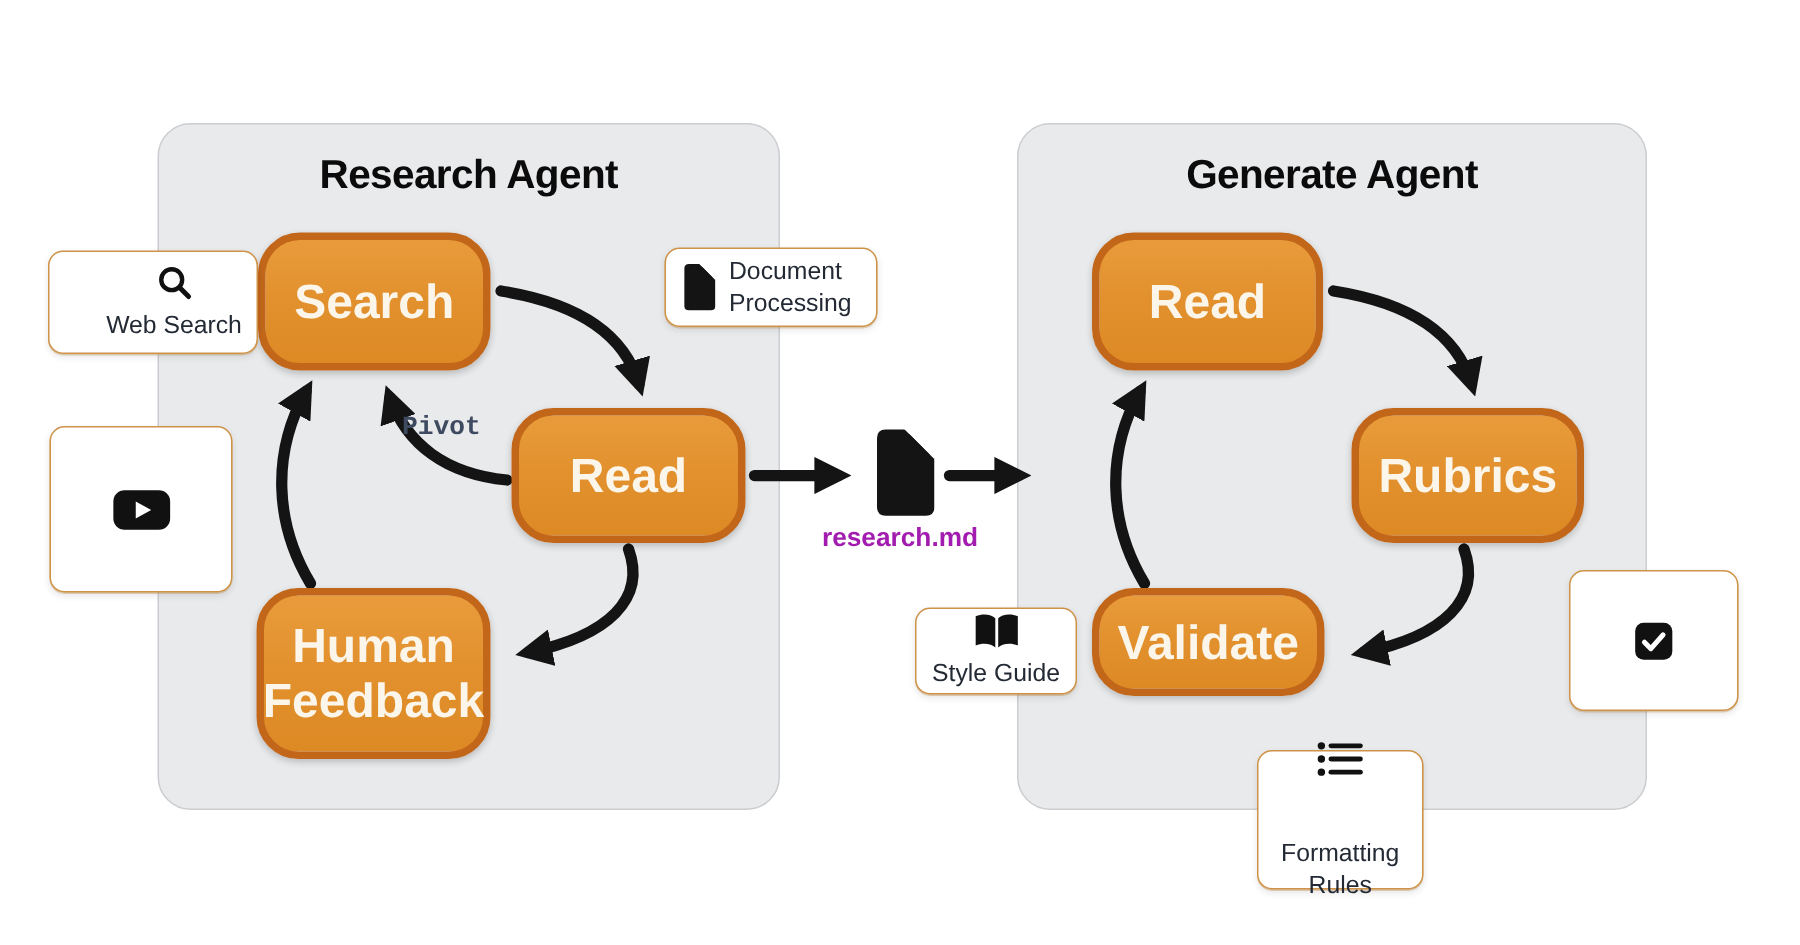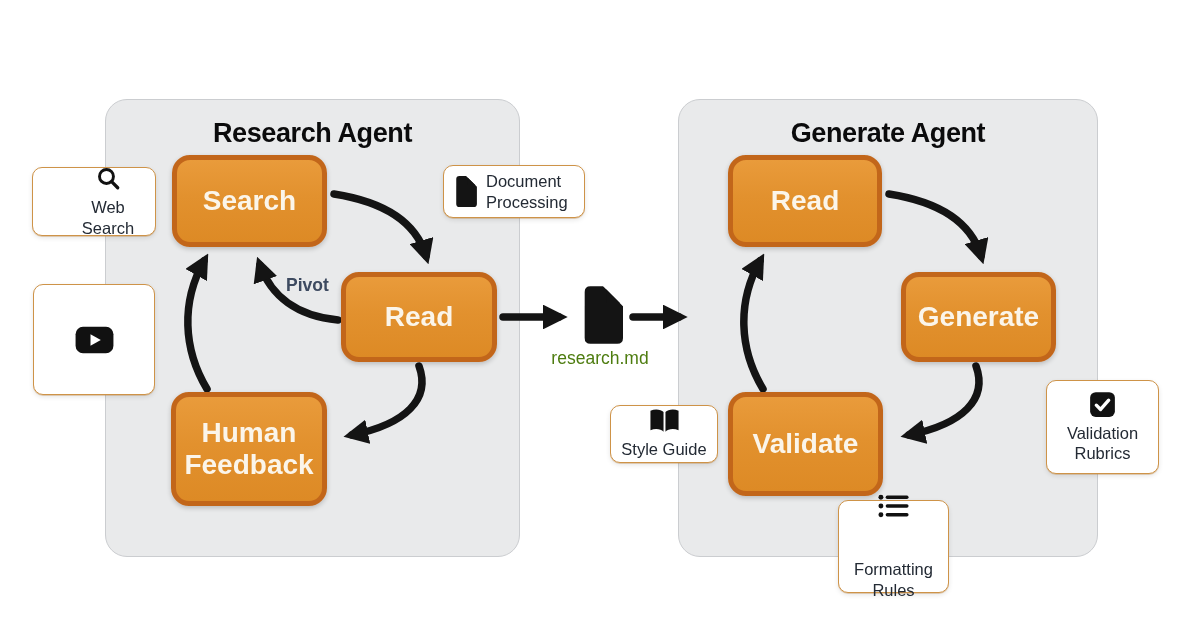--- a/index.html
+++ b/index.html
@@ -21,43 +21,42 @@
     background:var(--canvas);
     font-family:"Liberation Sans", sans-serif;
     overflow:hidden;
   }
   .panel{
     position:absolute;
     background:var(--panel-background);
     border:1px solid var(--panel-border);
     border-radius:22px;
     z-index:0;
-    margin-top:17px;
   }
   .panel-title{
     text-align:center;
     padding-top:18px;
     font-size:27px;
     font-weight:bold;
     letter-spacing:-0.4px;
     color:#0B0B0C;
   }
   #arrow-layer{
     position:absolute;left:0;top:0;width:1200px;height:630px;
     z-index:1;pointer-events:none;
   }
   .node{
     position:absolute;
     background:linear-gradient(180deg,#E99B3B 0%,var(--node-fill) 45%,#DD8A25 100%);
     border:5px solid var(--node-border);
-    border-radius:18px;
+    border-radius:28px;
     display:flex;align-items:center;justify-content:center;
     text-align:center;
     color:var(--node-text);
-    font-size:28px;font-weight:bold;line-height:1.15;
+    font-size:32px;font-weight:bold;line-height:1.15;
     box-shadow:0 2px 5px rgba(0,0,0,.2);
     z-index:2;
     padding:20px;
   }
   .tool{
     position:absolute;
     background:#fff;
     border:1.5px solid var(--tool-border);
     border-radius:10px;
     display:flex;flex-direction:column;align-items:center;justify-content:center;
@@ -70,21 +69,21 @@
     padding:6px 4px;
   }
   .tool.horizontal{flex-direction:row;text-align:left;gap:9px;padding:4px 8px;}
   .tool .icon{display:flex;align-items:center;justify-content:center;}
   .floating-label{
     position:absolute;z-index:2;
     font-size:17.5px;font-weight:600;color:var(--pivot-text);
   }
   .artifact-label{
     position:absolute;z-index:2;width:140px;text-align:center;
-    font-size:17.5px;font-weight:400;color:#4d7c0f;
+    font-size:17.5px;font-weight:700;color:#a21caf;
   }
   .artifact-icon{position:absolute;z-index:2;}
 </style>
 </head>
 <body>
 
 <div class="panel" style="left:105px;top:82px;width:415px;height:458px;">
   <div class="panel-title">Research Agent</div>
 </div>
 <div class="panel" style="left:678px;top:82px;width:420px;height:458px;">
@@ -117,36 +116,36 @@
   <span>Read</span>
 </div>
 <div class="node" style="left:171px;top:392px;width:156px;height:114px;">
   <span>Human Feedback</span>
 </div>
 
 <div class="node" style="left:728px;top:155px;width:154px;height:92px;">
   <span>Read</span>
 </div>
 <div class="node" style="left:901px;top:272px;width:155px;height:90px;">
-  <span>Generate</span>
-</div>
-<div class="node" style="left:728px;top:392px;width:155px;height:104px;">
+  <span>Rubrics</span>
+</div>
+<div class="node" style="left:728px;top:392px;width:155px;height:72px;">
   <span>Validate</span>
 </div>
 
-<div class="floating-label" style="left:286px;top:275px;">Pivot</div>
+<div class="floating-label" style="left:268px;top:275px;font-family:Liberation Mono, monospace;">Pivot</div>
 
 <svg class="artifact-icon" style="left:577px;top:285px;" width="46" height="60" viewBox="0 0 24 30">
   <path d="M4 3 Q4 0 7 0 H14 L24 10 V27 Q24 30 21 30 H7 Q4 30 4 27 Z" fill="#141414"></path>
   <path d="M13 -0.6 L24.6 11 L24.6 -0.6 Z" fill="#FFFFFF"></path>
   <path d="M15.2 1.6 L22.4 8.8 L15.2 8.8 Z" fill="#141414"></path>
 </svg>
 <div class="artifact-label" style="left:530px;top:348px;">research.md</div>
 
-<div class="tool" style="left:32px;top:167px;width:124px;height:69px;padding-left:32px;">
+<div class="tool" style="left:32px;top:167px;width:140px;height:69px;padding-left:32px;">
   <span class="icon">
     <svg width="27" height="27" viewBox="0 0 24 24">
         <circle cx="10.2" cy="10.2" r="6.2" fill="none" stroke="#111" stroke-width="2.6"></circle>
         <line x1="15" y1="15" x2="20.2" y2="20.2" stroke="#111" stroke-width="2.9" stroke-linecap="round"></line>
       </svg>
   </span>
   <span>Web Search</span>
 </div>
 
 <div class="tool" style="left:33px;top:284px;width:122px;height:111px;">
@@ -179,21 +178,20 @@
   <span>Style Guide</span>
 </div>
 
 <div class="tool" style="left:1046px;top:380px;width:113px;height:94px;">
   <span class="icon">
     <svg width="27" height="27" viewBox="0 0 24 24">
         <rect x="1" y="1" width="22" height="22" rx="5" fill="#111"></rect>
         <path d="M6.5 12.6 L10.3 16.4 L17.5 8.2" stroke="#fff" stroke-width="3" fill="none" stroke-linecap="round" stroke-linejoin="round"></path>
       </svg>
   </span>
-  <span>Validation Rubrics</span>
 </div>
 
 <div class="tool" style="left:838px;top:500px;width:111px;height:93px;gap:40px;">
   <span class="icon">
     <svg width="33" height="26" viewBox="0 0 32 25">
         <circle cx="3.8" cy="4" r="2.4" fill="#111"></circle>
         <circle cx="3.8" cy="12.5" r="2.4" fill="#111"></circle>
         <circle cx="3.8" cy="21" r="2.4" fill="#111"></circle>
         <line x1="10" y1="4" x2="29" y2="4" stroke="#111" stroke-width="3.2" stroke-linecap="round"></line>
         <line x1="10" y1="12.5" x2="29" y2="12.5" stroke="#111" stroke-width="3.2" stroke-linecap="round"></line>

